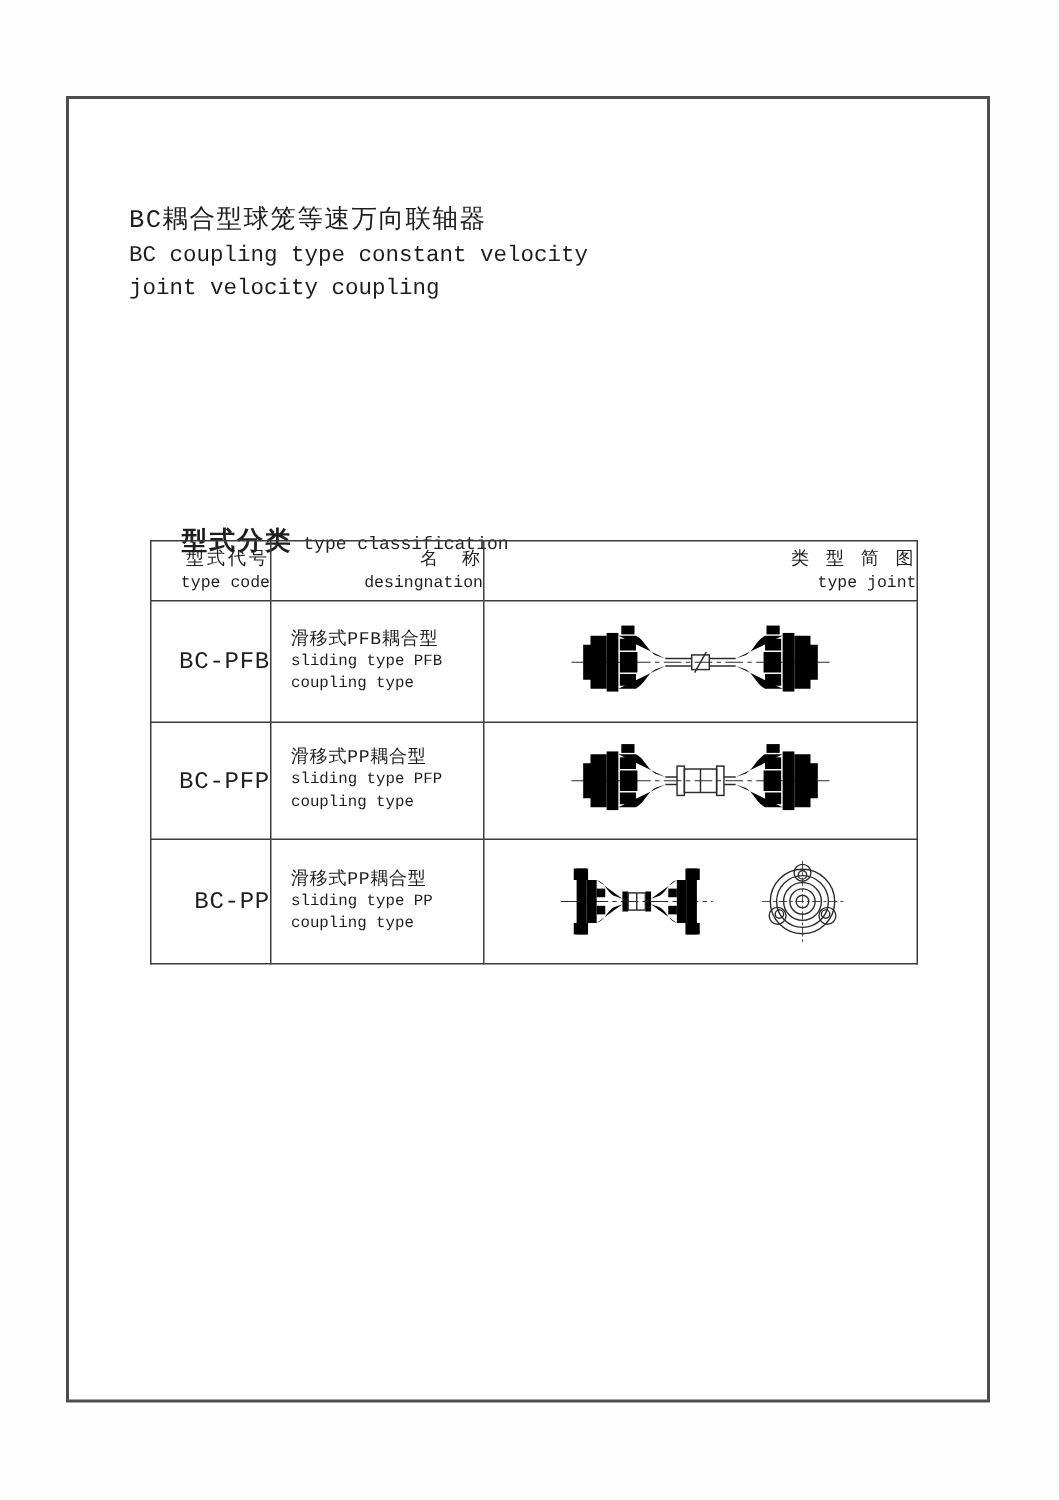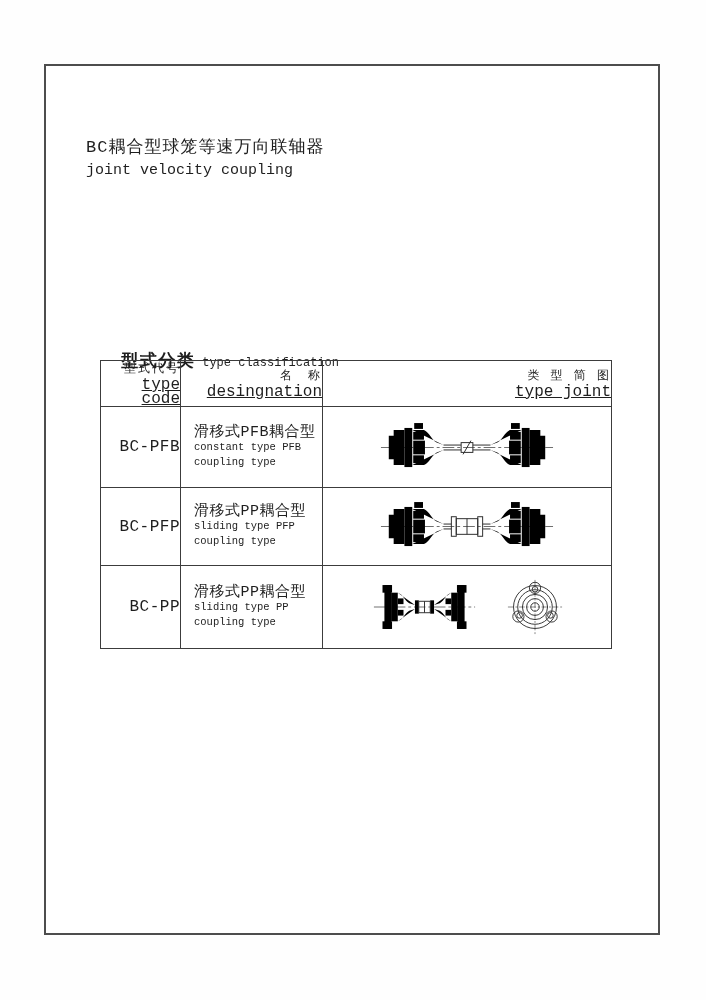--- a/index.html
+++ b/index.html
@@ -18,24 +18,24 @@
   .section-heading{position:absolute;left:102px;top:331px;white-space:pre;}
   .section-heading .h-zh{font-size:17px;letter-spacing:1.5px;font-weight:bold;}
   .section-heading .h-en{font-size:12px;margin-left:7px;}
   table.cls{
     position:absolute;left:100px;top:360px;border-collapse:collapse;
     table-layout:fixed;
   }
   table.cls td{border:1px solid #3c3c3c;padding:0;vertical-align:middle;}
   .hdr{text-align:right;}
   .hdr .zh{font-size:12px;letter-spacing:2px;line-height:17px;}
-  .hdr .en{font-size:16px;line-height:14px;text-decoration:underline;}
+  .hdr .en{font-size:11px;line-height:14px;}
   .code-cell{text-align:right;font-size:16px;letter-spacing:0.5px;}
   .name-cell{padding-left:13px !important;}
-  .name-cell .zh{font-size:15px;line-height:15px;letter-spacing:0.5px;}
+  .name-cell .zh{font-size:12px;line-height:15px;letter-spacing:0.5px;}
   .name-cell .en{font-size:10.5px;line-height:15px;white-space:pre;}
   .chart-cell{text-align:center;}
   .chart-wrap{display:flex;align-items:center;justify-content:center;gap:30px;}
   svg.draw line,svg.draw path,svg.draw rect,svg.draw circle{
     stroke:#2c2c2c;fill:none;stroke-width:1;
   }
   svg.draw .cl{stroke-dasharray:12 3 3 3;stroke-width:0.7;}
   svg.draw .clv{stroke-dasharray:6 2 2 2;stroke-width:0.6;}
   .defs-holder{position:absolute;width:0;height:0;overflow:hidden;}
 </style>
@@ -72,20 +72,21 @@
       <rect x="27" y="34" width="6" height="6" class="fill"></rect>
       <rect x="45" y="24" width="4" height="14"></rect>
     </g>
   </defs>
 </svg>
 
 <div class="frame"></div>
 
 <div class="title-block">
   <div class="title-zh">BC耦合型球笼等速万向联轴器</div>
+  <div class="title-en">BC coupling type constant velocity</div>
   <div class="title-en">joint velocity coupling</div>
 </div>
 
 <div class="section-heading">
   <span class="h-zh">型式分类</span><span class="h-en">type classification</span>
 </div>
 
 <table class="cls">
   <colgroup>
       <col style="width:80px">
@@ -105,21 +106,21 @@
       <td class="hdr">
         <div class="zh">类 型 简 图</div>
         <div class="en">type joint</div>
       </td>
     </tr>
 
     <tr style="height:81px">
       <td class="code-cell">BC-PFB</td>
       <td class="name-cell">
         <div class="zh">滑移式PFB耦合型</div>
-        <div class="en">constant type PFB</div>
+        <div class="en">sliding type PFB</div>
         <div class="en">coupling type</div>
       </td>
       <td class="chart-cell">
         <div class="chart-wrap">
           <svg class="draw" width="176" height="61" viewBox="0 0 180 62">
             <line x1="2" y1="31" x2="178" y2="31" class="cl"></line>
             <use href="#asm"></use>
             <use href="#asm" transform="translate(180,0) scale(-1,1)"></use>
             <line x1="66" y1="28.5" x2="84" y2="28.5"></line>
             <line x1="66" y1="33.5" x2="84" y2="33.5"></line>

